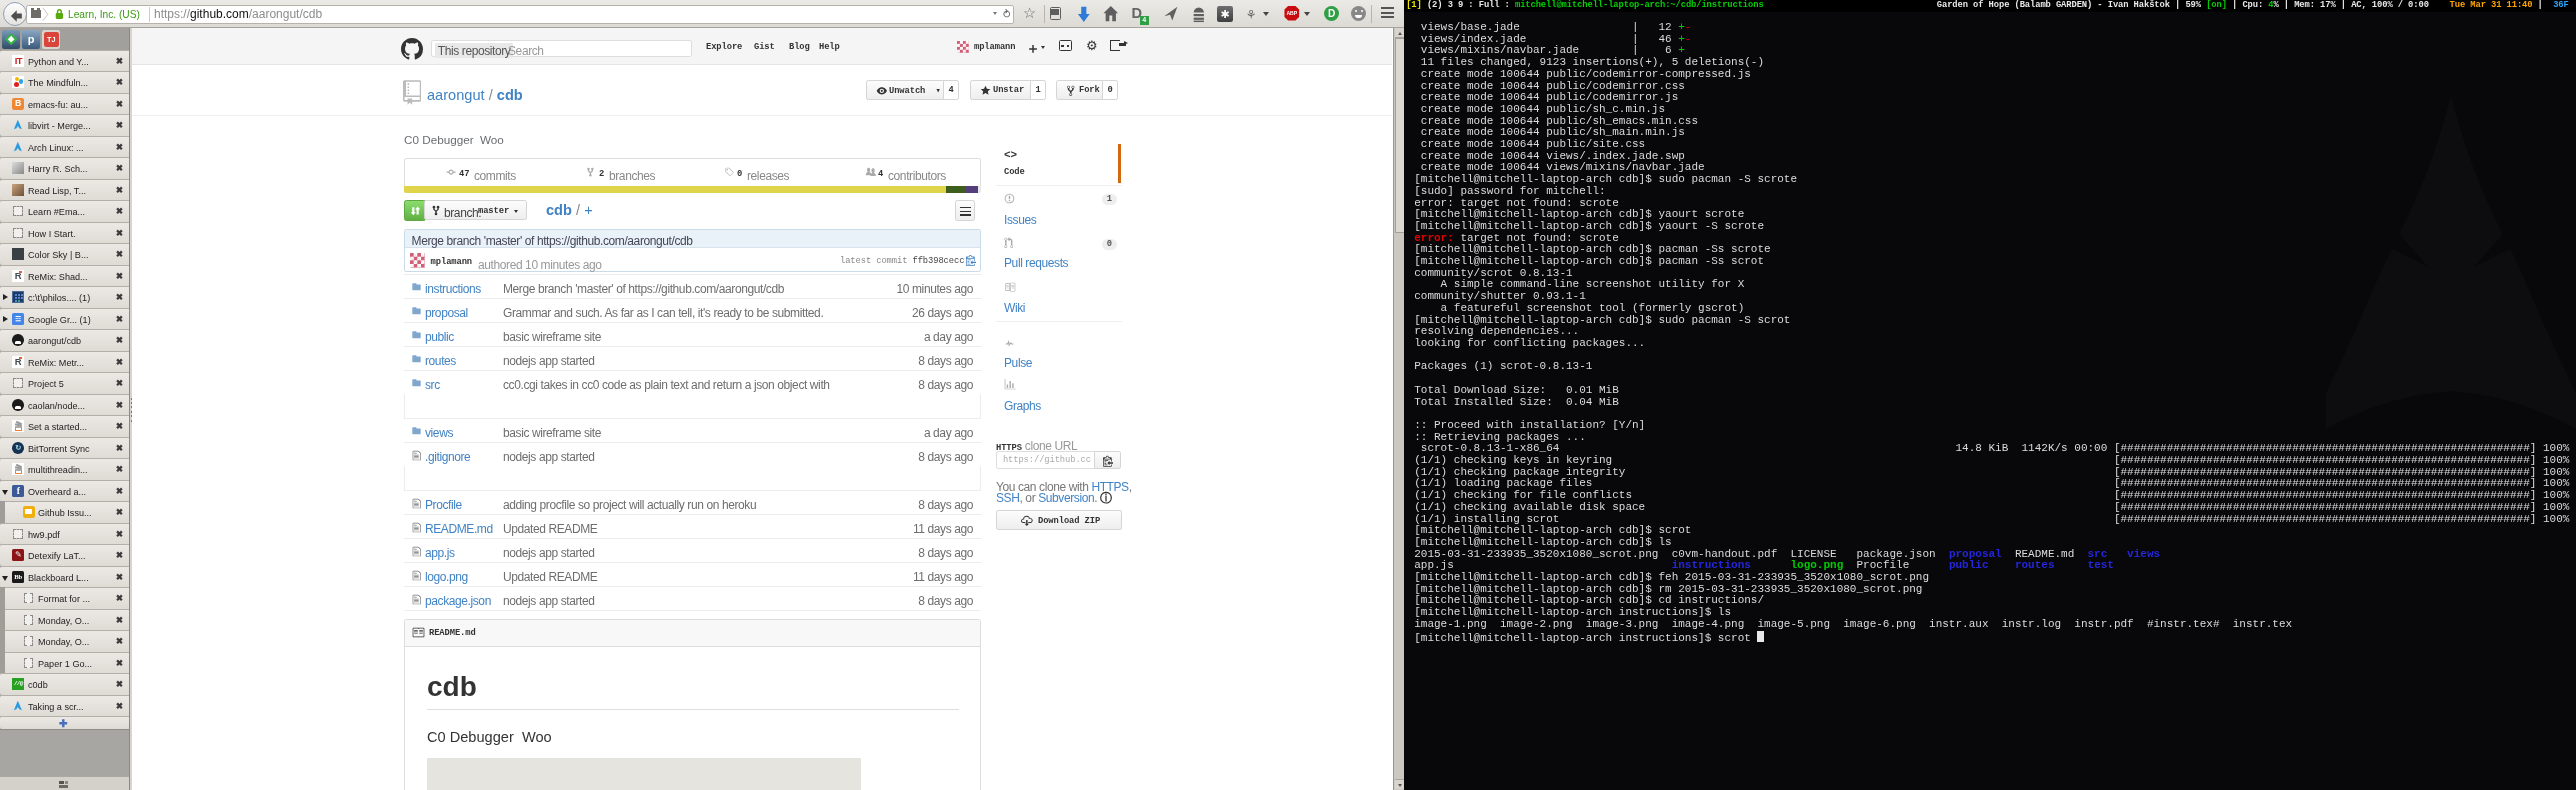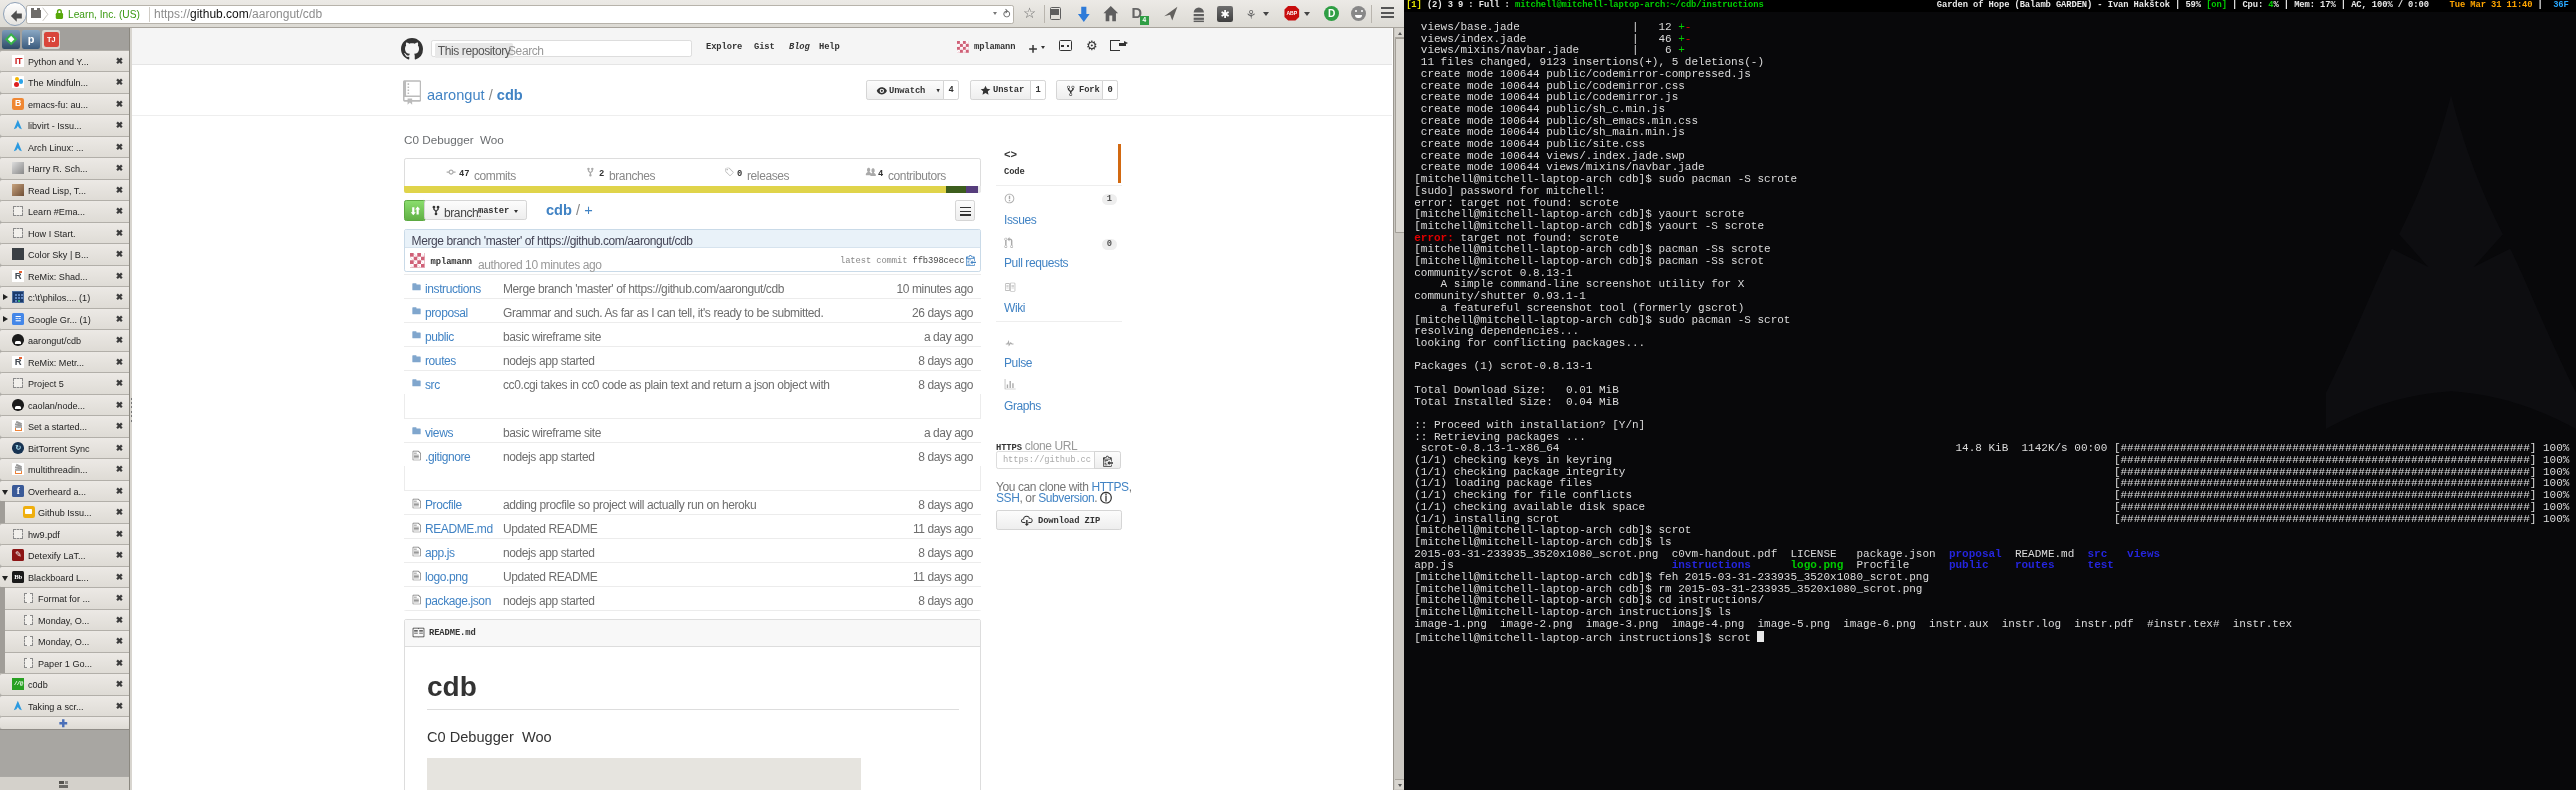--- a/index.html
+++ b/index.html
@@ -158,21 +158,21 @@
       </div>
 <div class="tab" style="top:65px">
         <div class="fav" style="background:#ef8733;border-radius:2.2px;color:#fff;font:bold 8.8px/11.7px 'Liberation Sans';text-align:center;">B</div>
         <div class="ttl s">emacs-fu: au...</div>
         <div class="cls s">✖</div>
       </div>
 <div class="tab" style="top:86px">
         <div class="fav"><svg width="11.7" height="11.7" viewBox="0 0 16 16">
             <path d="M8 1 L13.5 14 L10 12.5 L8 9.5 L6 12.5 L2.5 14 Z" fill="#2b9ae0"></path>
           </svg></div>
-        <div class="ttl s">libvirt - Issu...</div>
+        <div class="ttl s">libvirt - Merge...</div>
         <div class="cls s">✖</div>
       </div>
 <div class="tab" style="top:108px">
         <div class="fav"><svg width="11.7" height="11.7" viewBox="0 0 16 16">
             <path d="M8 1 L13.5 14 L10 12.5 L8 9.5 L6 12.5 L2.5 14 Z" fill="#2b9ae0"></path>
           </svg></div>
         <div class="ttl s">Arch Linux: ...</div>
         <div class="cls s">✖</div>
       </div>
 <div class="tab" style="top:129px">
@@ -360,21 +360,21 @@
       <div id="ghhead">
 <svg class="abs" style="left:269px;top:9.5px;" width="22" height="22" viewBox="0 0 16 16">
           <path fill="#333" d="M8 0C3.58 0 0 3.58 0 8c0 3.54 2.29 6.53 5.47 7.59.4.07.55-.17.55-.38 0-.19-.01-.82-.01-1.49-2.01.37-2.53-.49-2.69-.94-.09-.23-.48-.94-.82-1.13-.28-.15-.68-.52-.01-.53.63-.01 1.08.58 1.23.82.72 1.21 1.87.87 2.33.66.07-.52.28-.87.51-1.07-1.78-.2-3.64-.89-3.64-3.95 0-.87.31-1.59.82-2.15-.08-.2-.36-1.02.08-2.12 0 0 .67-.21 2.2.82.64-.18 1.32-.27 2-.27s1.36.09 2 .27c1.53-1.04 2.2-.82 2.2-.82.44 1.1.16 1.92.08 2.12.51.56.82 1.27.82 2.15 0 3.07-1.87 3.75-3.65 3.95.29.25.54.73.54 1.48 0 1.07-.01 1.93-.01 2.2 0 .21.15.46.55.38A8.01 8.01 0 0 0 16 8c0-4.42-3.58-8-8-8z"></path>
         </svg>
 <div class="abs" style="left:299px;top:11.7px;width:261px;height:17.6px;background:#fff;border:0.7px solid #ddd;border-radius:2.2px;">
           <span style="position:absolute;left:2.9px;top:2.2px;background:#e8e8e8;border-radius:1.5px;padding:0.7px 2.9px;color:#555;" class="m f13">This repository</span>
           <span style="position:absolute;left:76px;top:3.7px;color:#999;" class="m f13">Search</span>
         </div>
 <div class="abs m f13b" style="left:574px;top:14px;color:#333;">Explore</div>
 <div class="abs m f13b" style="left:622px;top:14px;color:#333;">Gist</div>
-<div class="abs m f13b" style="left:657px;top:14px;color:#333;font-style:italic;">Blog</div>
+<div class="abs m f13b" style="left:657px;top:14px;color:#333;">Blog</div>
 <div class="abs m f13b" style="left:687px;top:14px;color:#333;">Help</div>
 <div class="abs" style="left:825px;top:13px;width:11.7px;height:11.7px;background:#cf6077;background-image:linear-gradient(45deg,#fff 25%,transparent 25%,transparent 75%,#fff 75%),linear-gradient(45deg,#fff 25%,transparent 25%,transparent 75%,#fff 75%);background-size:5.9px 5.9px;background-position:0 0,2.9px 2.9px;"></div>
 <div class="abs m f13b" style="left:842px;top:14px;color:#333;">mplamann</div>
 <div class="abs" style="left:894px;top:12.4px;color:#333;font-size:14px;font-weight:bold;" class2="s">＋</div>
 <div class="abs" style="left:909px;top:18.3px;width:0;height:0;border-top:3.7px solid #333;border-left:2.9px solid transparent;border-right:2.9px solid transparent;"></div>
 <div class="abs" style="left:927px;top:12.4px;width:13px;height:10.2px;border:1.5px solid #333;border-radius:1.5px;">
           <i class="abs" style="left:0.7px;top:3.7px;width:2.9px;height:2.2px;background:#333;"></i>
           <i class="abs" style="left:6.6px;top:3.7px;width:2.9px;height:2.2px;background:#333;"></i>
         </div>
 <div class="abs" style="left:954px;top:10.2px;font-size:13px;color:#333;">⚙</div>

